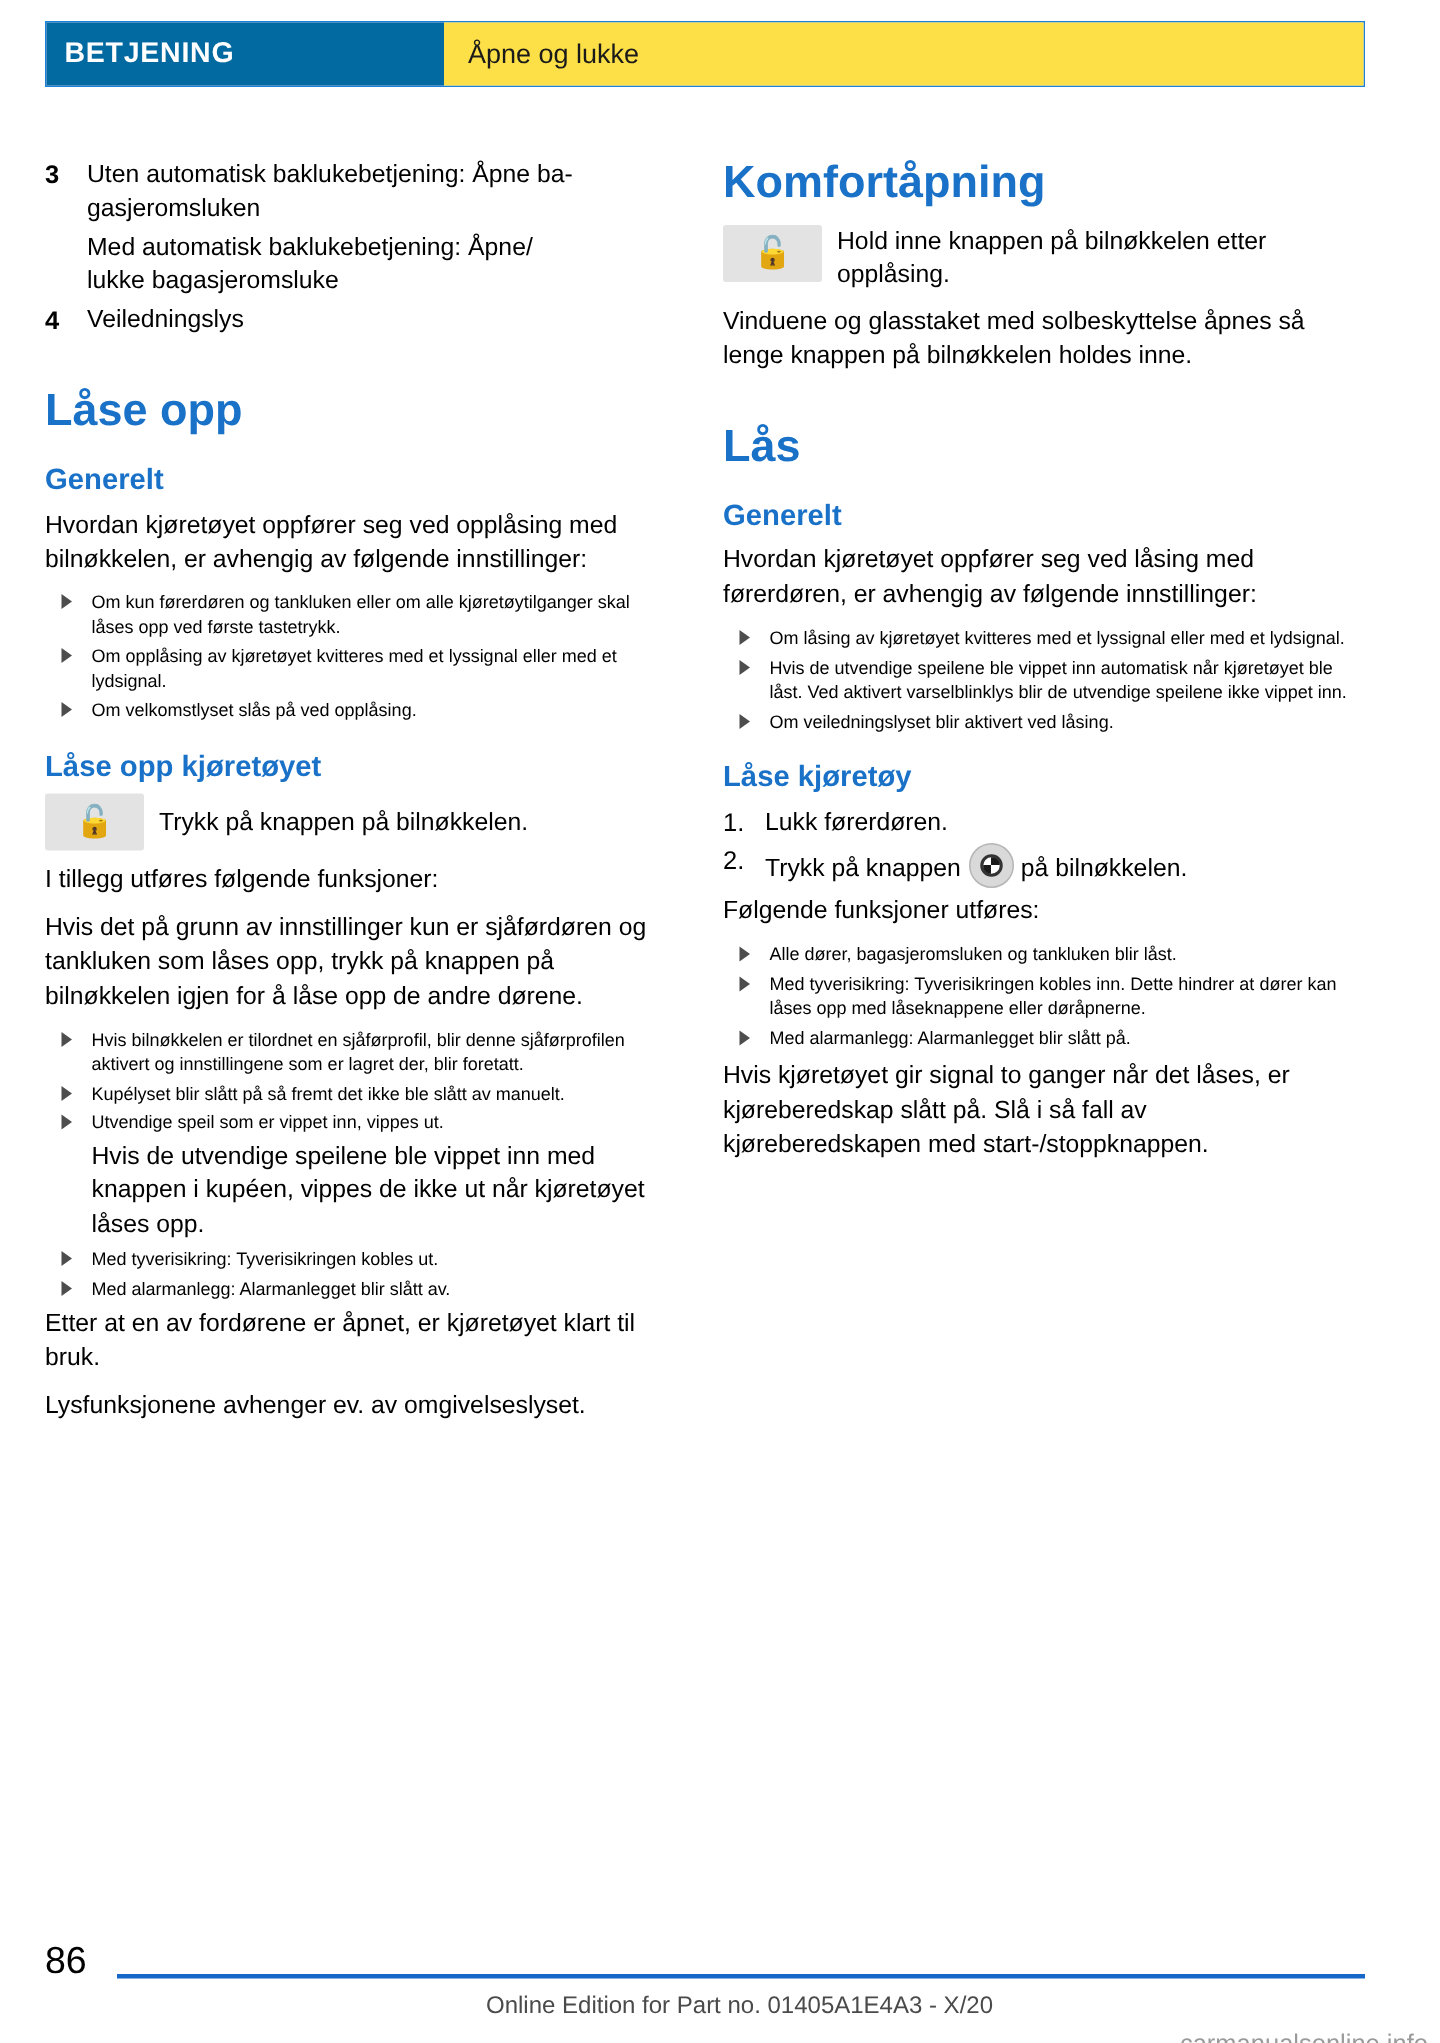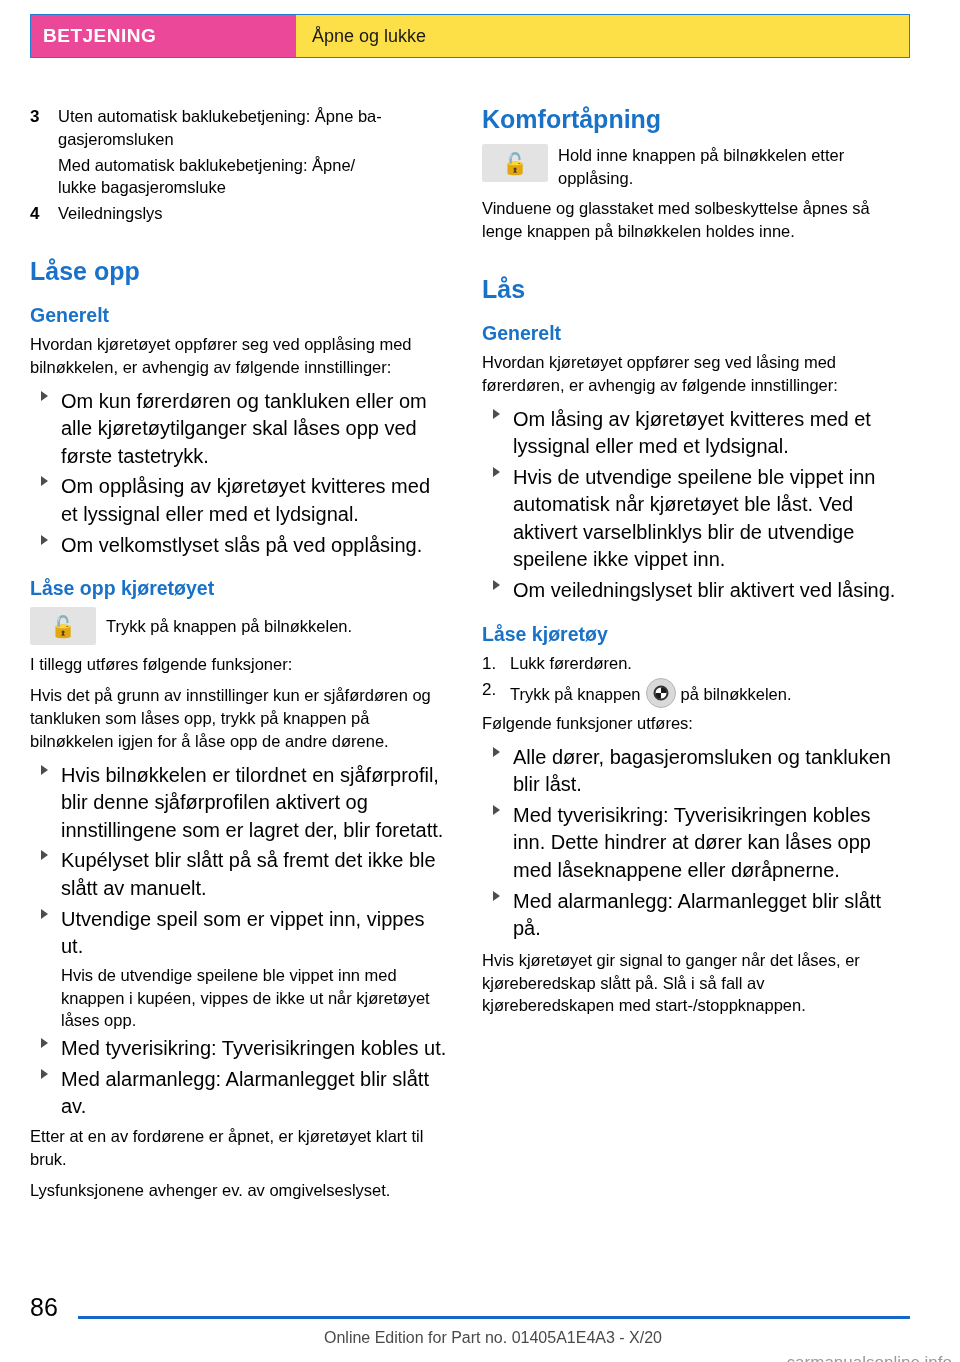--- a/index.html
+++ b/index.html
@@ -28,21 +28,21 @@
     left: 30px;
     top: 14px;
     width: 880px;
     height: 44px;
     display: flex;
     align-items: stretch;
     border: 1px solid #1e7fd4;
     box-sizing: border-box;
   }
   .header-left {
-    background: #ec4899;
+    background: #0369a1;
     color: #ffffff;
     font-weight: bold;
     font-size: 19px;
     letter-spacing: 0.5px;
     display: flex;
     align-items: center;
     padding-left: 12px;
     width: 265px;
     box-sizing: border-box;
   }
@@ -65,21 +65,21 @@
   .col-left { left: 30px; }
   .col-right { left: 482px; }
 
   p, li, div.txt {
     font-size: 16.5px;
     line-height: 1.37;
   }
 
   h2.blue {
     color: #1a72c8;
-    font-size: 25px;
+    font-size: 30px;
     font-weight: bold;
     margin: 32px 0 10px 0;
     line-height: 1.15;
   }
   h3.blue {
     color: #1a72c8;
     font-size: 19.5px;
     font-weight: bold;
     margin: 18px 0 7px 0;
     line-height: 1.15;
@@ -108,21 +108,21 @@
     font-size: 17px;
   }
   .numitem .num.reg { font-weight: normal; }
 
   
   .trilist { margin: 0; padding: 0; list-style: none; }
   .triitem {
     position: relative;
     padding-left: 31px;
     margin-bottom: 3px;
-    font-size: 20px;
+    font-size: 12px;
     line-height: 1.38;
   }
   .triitem .tri {
     position: absolute;
     left: 11px;
     top: 3px;
     width: 0; height: 0;
     border-left: 7px solid #4d4d4d;
     border-top: 5px solid transparent;
     border-bottom: 5px solid transparent;

